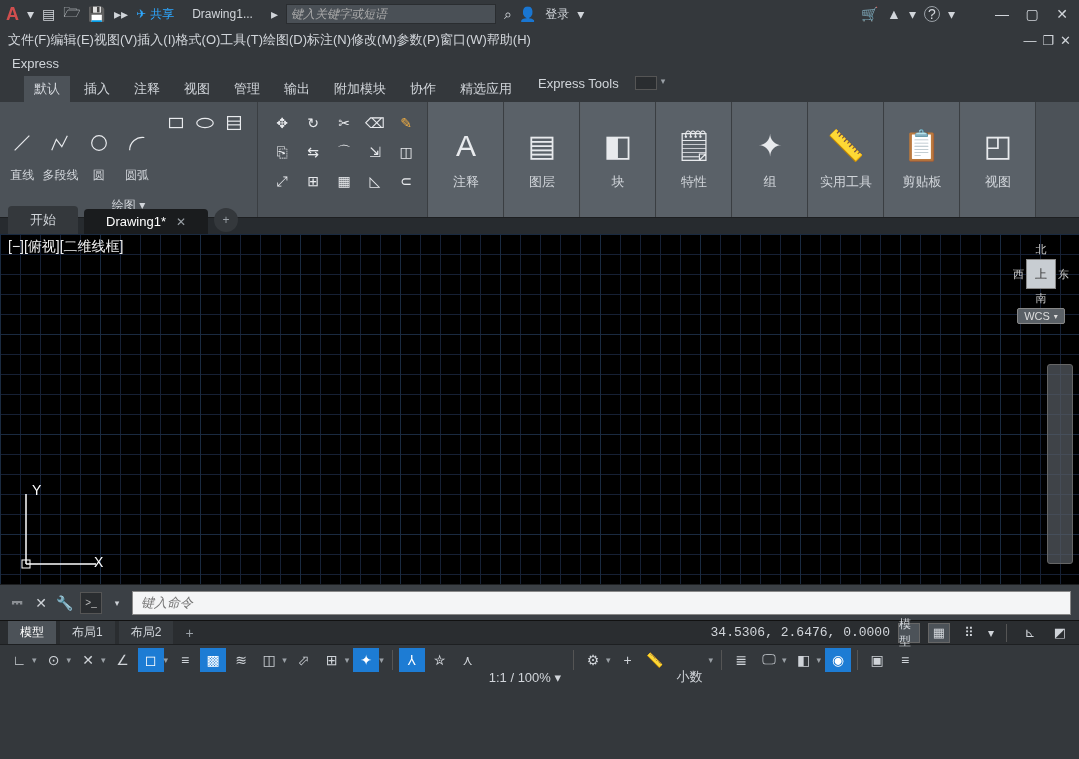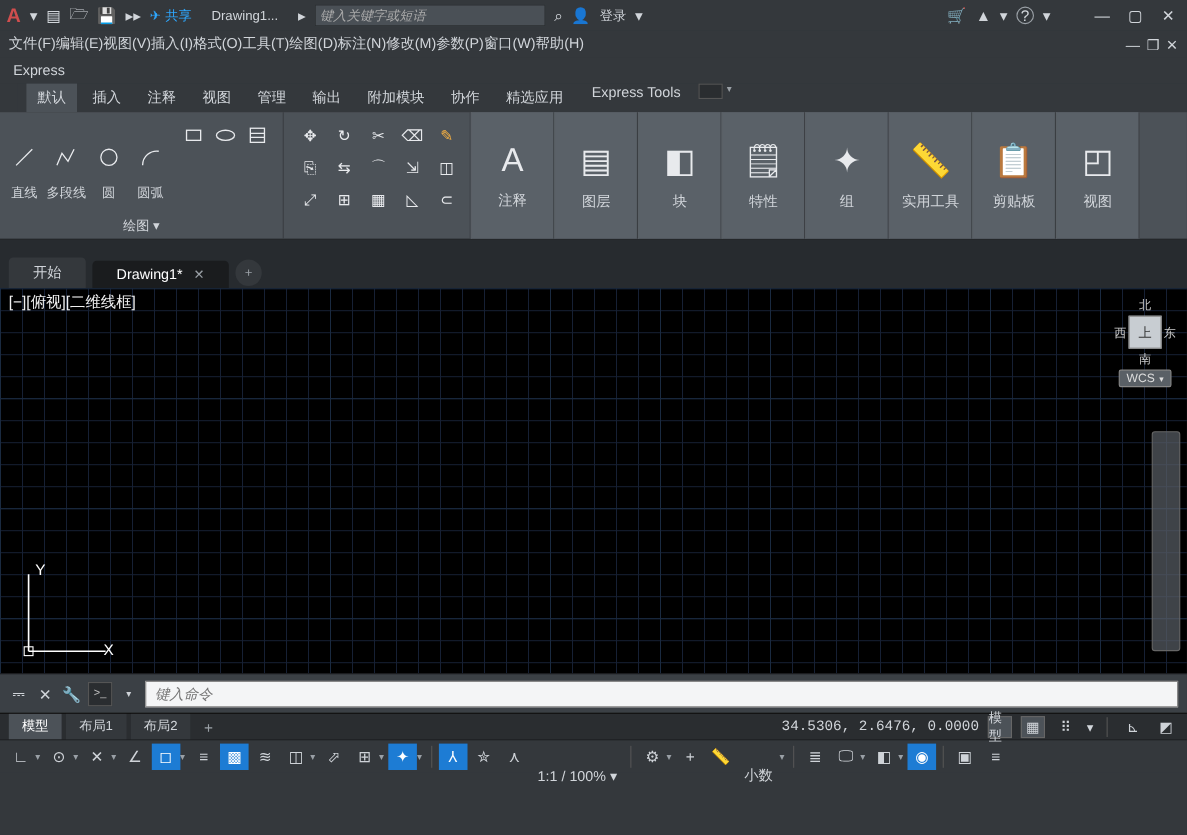--- a/index.html
+++ b/index.html
@@ -87,21 +87,21 @@
   width:76px;border-right:1px solid #3a3e42;border-left:1px solid #5a6066;
   background:#5a6168;
   display:flex;flex-direction:column;align-items:center;justify-content:center;gap:10px;
   cursor:pointer;
 }
 .ribbon .panel-tall .-ic { font-size:30px;color:#e8eaed; }
 .ribbon .panel-tall .-t { font-size:13px;color:#d1d5da; }
 
 
 .filetabs {
-  height: 44px;
+  height: 16px;
   background: #272b2f;
   display:flex;align-items:flex-end;
   padding:0 8px;gap:6px;
 }
 .filetabs .ftab { padding:5px 22px;background:#34383c;color:#d1d5da;font-size:13px;border-top-left-radius:4px;border-top-right-radius:4px;cursor:pointer;display:flex;align-items:center;gap:10px; }
 .filetabs .ftab.active { background:#1a1c1e;color:#fff;font-weight:500; }
 .filetabs .ftab .x { color:#9aa0a6;font-size:12px; }
 .filetabs .plus { width:24px;height:24px;background:#34383c;border-radius:12px;display:flex;align-items:center;justify-content:center;color:#9aa0a6;cursor:pointer;margin-bottom:2px; }
 
 

